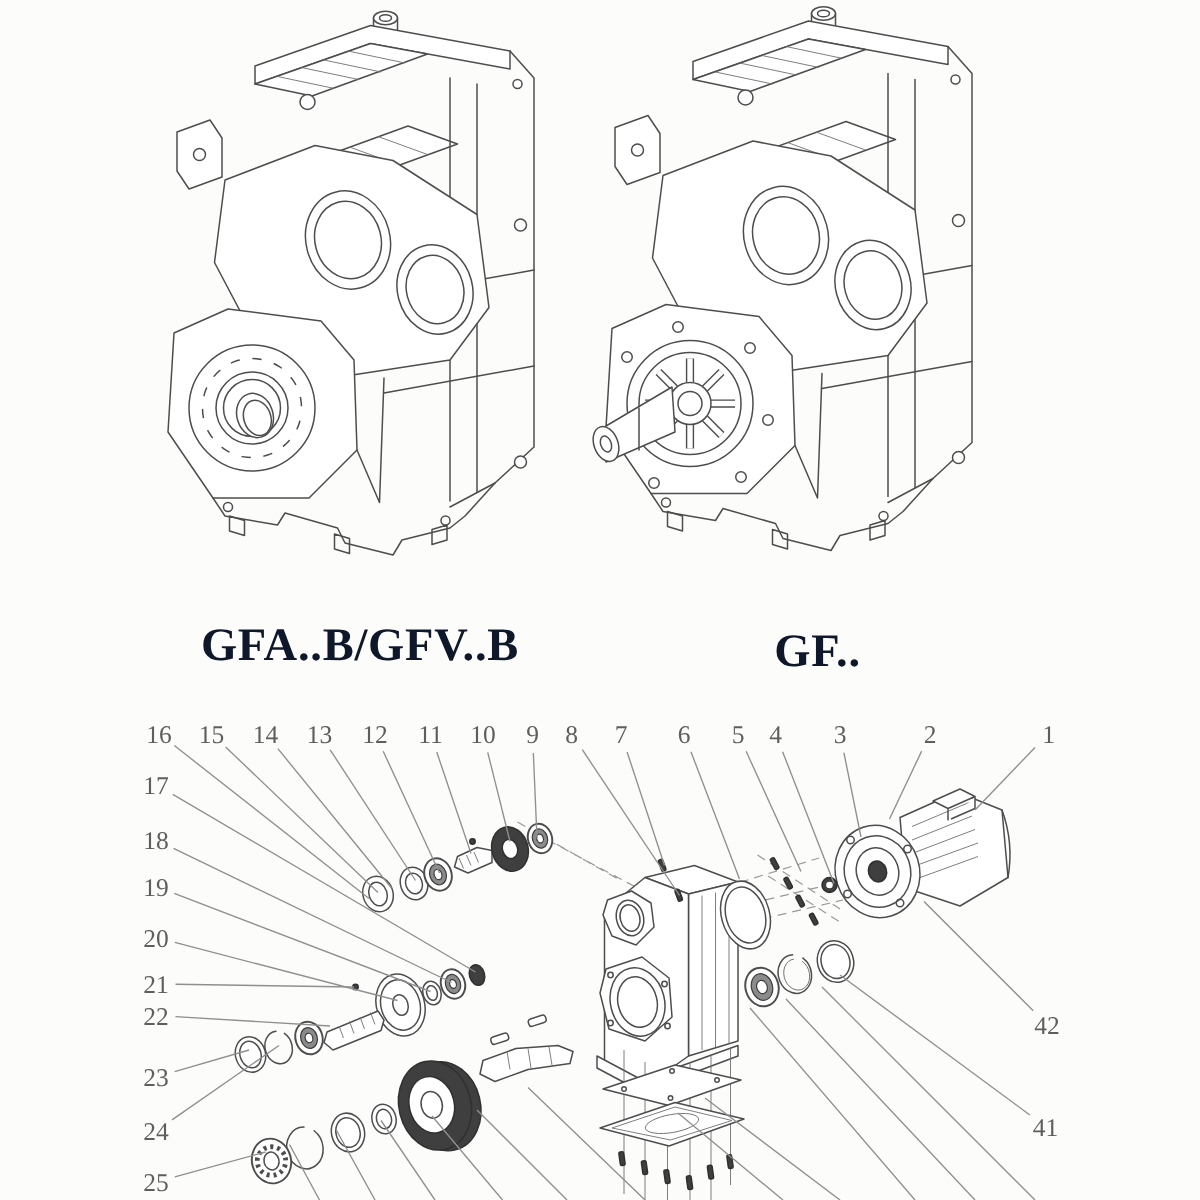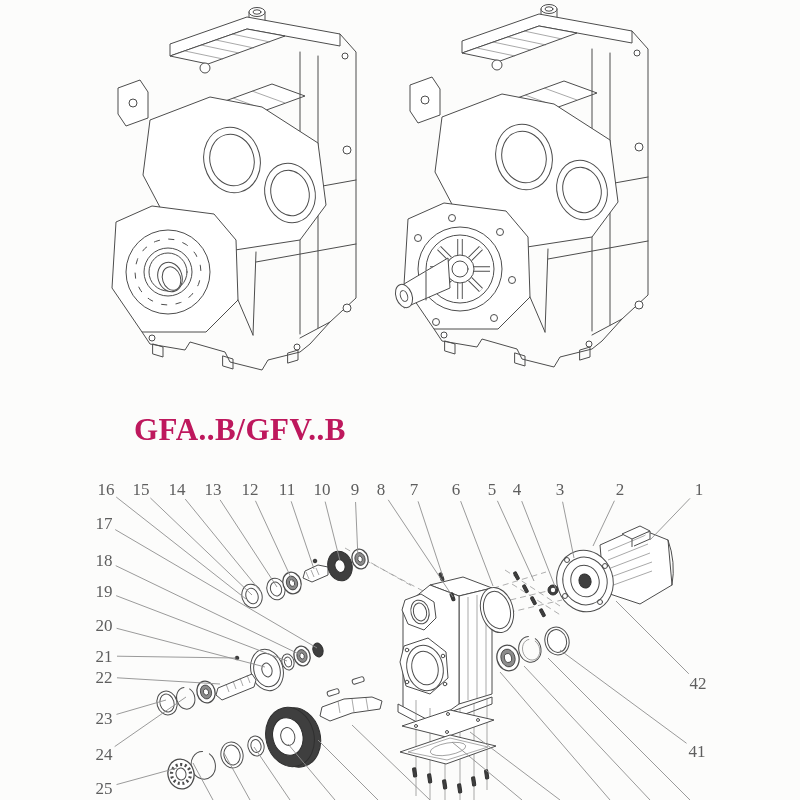--- a/index.html
+++ b/index.html
@@ -8,21 +8,21 @@
   svg{position:absolute;left:0;top:0;}
   .ln{fill:none;stroke:#4d4d4d;stroke-width:1;stroke-linejoin:round;stroke-linecap:round;}
   .wh{fill:#ffffff;stroke:#4d4d4d;stroke-width:1;stroke-linejoin:round;}
   .wh2{fill:#ffffff;stroke:#4d4d4d;stroke-width:1.3;stroke-linejoin:round;}
   .dk{fill:#3f3f3f;stroke:#303030;stroke-width:1;}
   .md{fill:#8b8b8b;stroke:#3c3c3c;stroke-width:.8;}
   .thin{fill:none;stroke:#6f6f6f;stroke-width:.6;}
   .leader{fill:none;stroke:#8f8f8f;stroke-width:.9;}
   .dash{fill:none;stroke:#9a9a9a;stroke-width:.8;stroke-dasharray:6 4;}
   .callout{font-size:17px;fill:#5e5e5e;}
-  .model-label{position:absolute;font-weight:bold;color:#be185d;font-size:31px;
+  .model-label{position:absolute;font-weight:bold;color:#0f172a;font-size:31px;
                letter-spacing:.5px;text-align:center;}
   .model-label.left{left:120px;top:412px;width:240px;}
   .model-label.right{left:470px;top:416px;width:150px;}
 </style>
 </head>
 <body>
 
 <div class="page">
 
 <svg width="800" height="800" viewBox="0 0 800 800">
@@ -380,14 +380,15 @@
           <text x="104" y="724" text-anchor="middle" class="callout">23</text>
           <text x="104" y="760" text-anchor="middle" class="callout">24</text>
           <text x="104" y="794" text-anchor="middle" class="callout">25</text>
           <text x="697" y="757" text-anchor="middle" class="callout">41</text>
           <text x="698" y="689" text-anchor="middle" class="callout">42</text>
         </g>
   </g>
 </svg>
 
 <div class="model-label left">GFA..B/GFV..B</div>
+<div class="model-label right">GF..</div>
 
 </div>
 
 </body></html>

